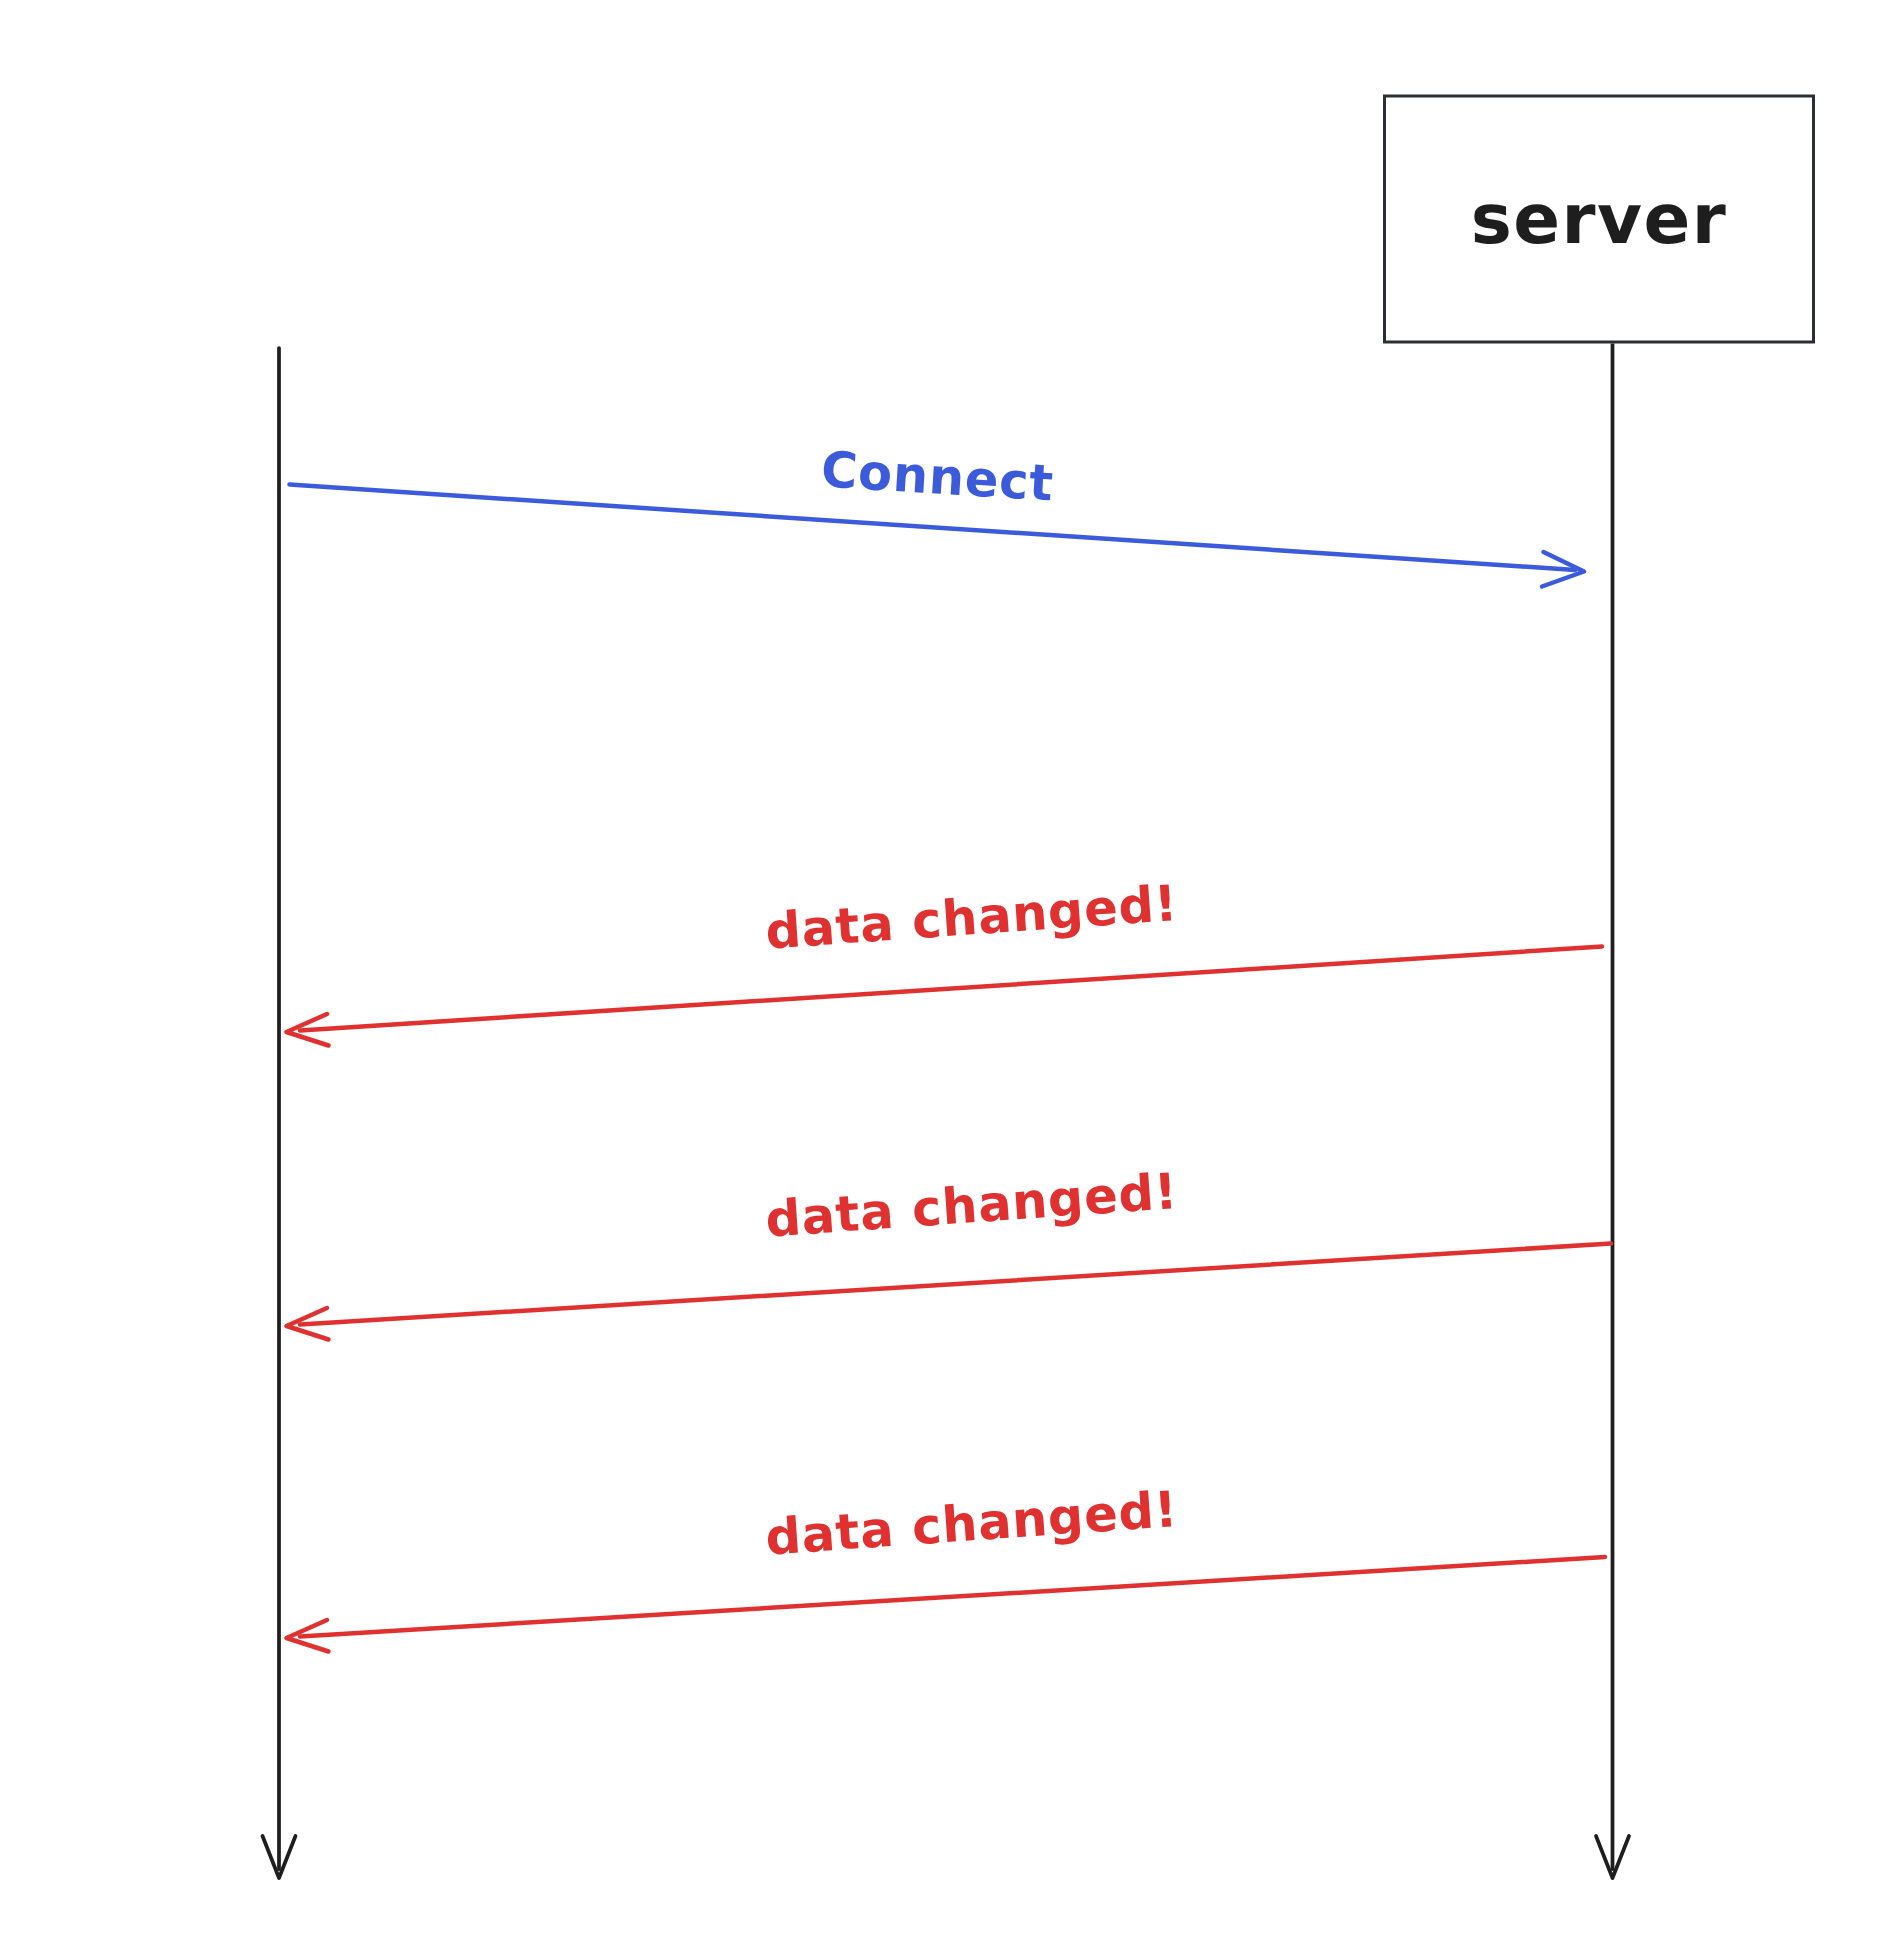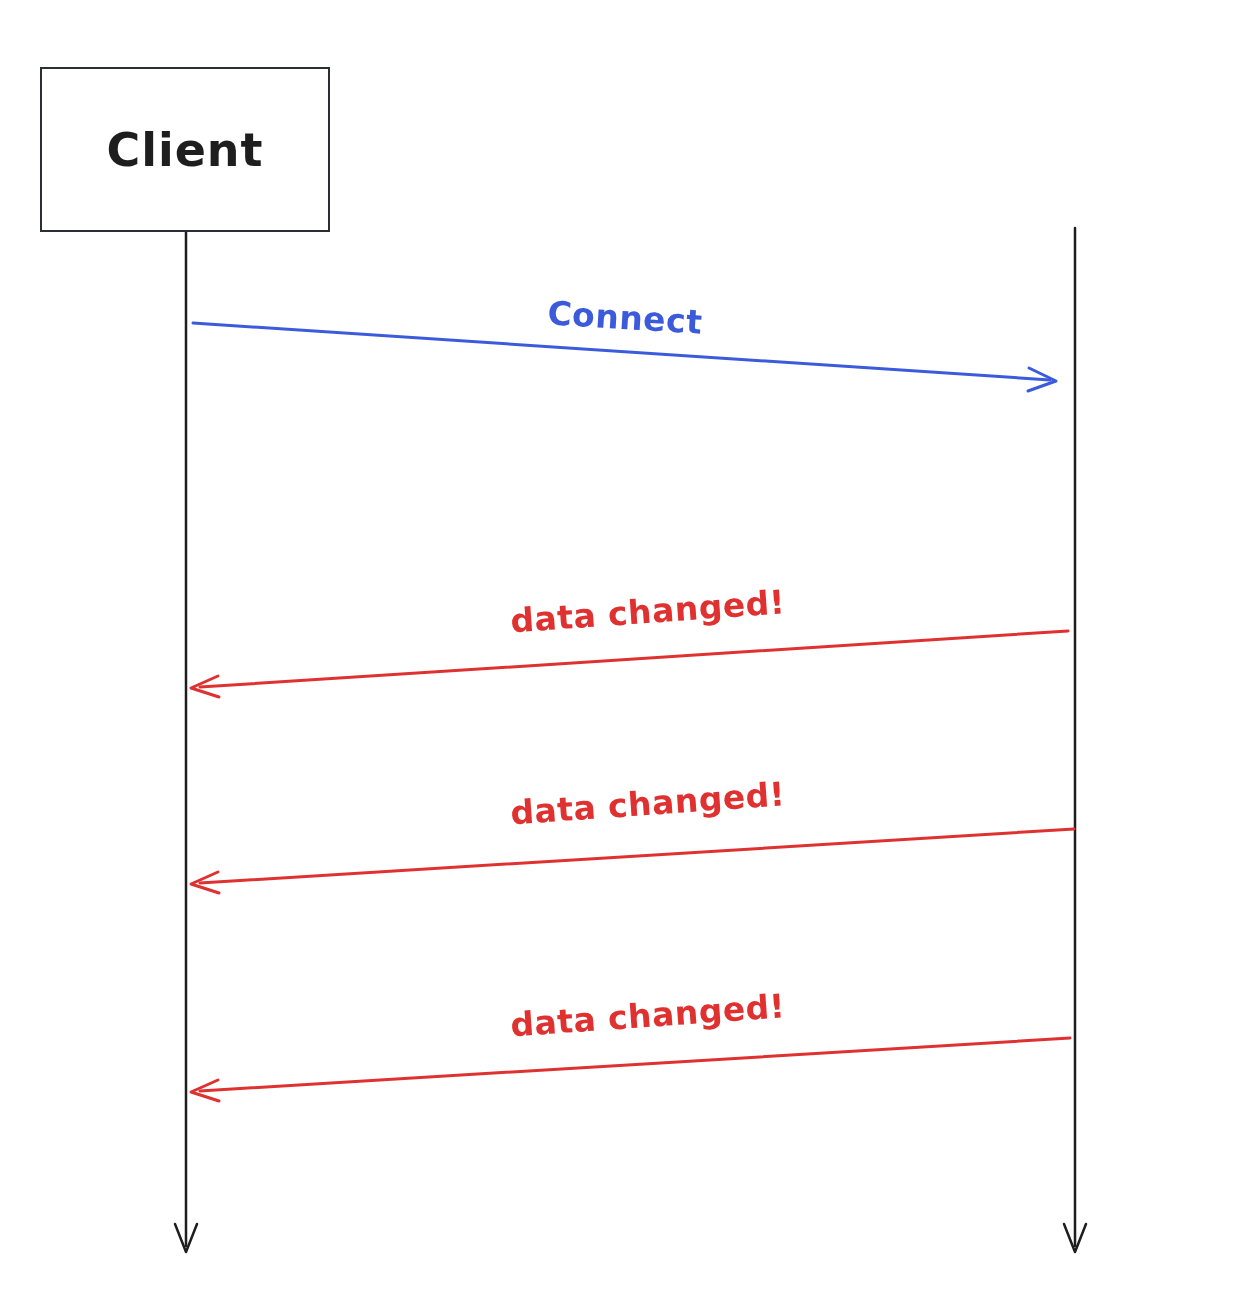--- a/index.html
+++ b/index.html
@@ -77,24 +77,24 @@
     <line x1="1068" y1="631" x2="200" y2="687" stroke-width="3" stroke="#e03131"></line>
     <polyline points="218,676 191,688 219,697" stroke-width="3" stroke="#e03131"></polyline>
 
     <line x1="1074" y1="829" x2="200" y2="883" stroke-width="3" stroke="#e03131"></line>
     <polyline points="218,872 191,884 219,893" stroke-width="3" stroke="#e03131"></polyline>
 
     <line x1="1070" y1="1038" x2="200" y2="1091" stroke-width="3" stroke="#e03131"></line>
     <polyline points="218,1080 191,1092 219,1101" stroke-width="3" stroke="#e03131"></polyline>
   </svg>
 
-  <div class="actor-box client">
-    <span class="actor-label">Client</span>
+
+  <div class="actor-box server">
+    <span class="actor-label">server</span>
   </div>
-
 
   <div class="msg-label blue msg-connect">Connect</div>
 
   <div class="msg-label red msg-data-1">data changed!</div>
 
   <div class="msg-label red msg-data-2">data changed!</div>
 
   <div class="msg-label red msg-data-3">data changed!</div>
 
 </div>

